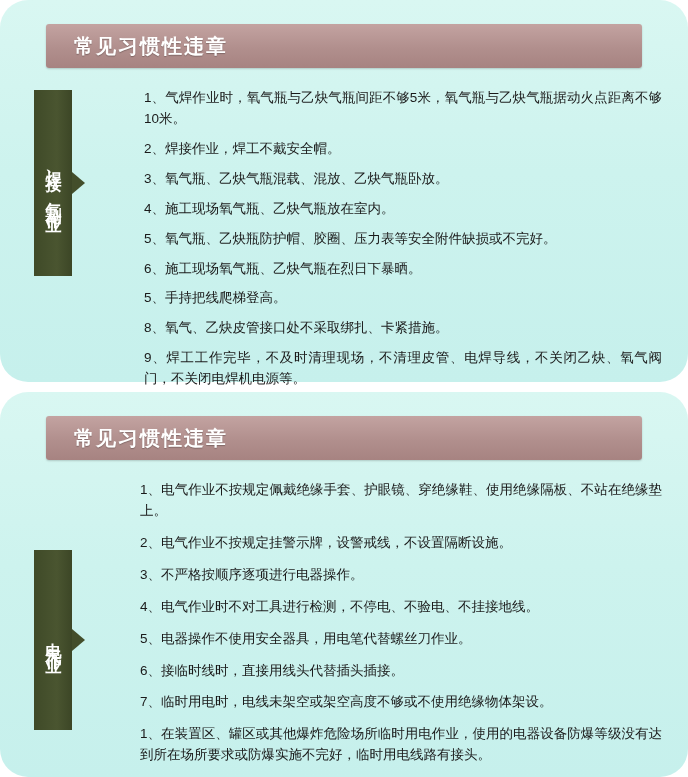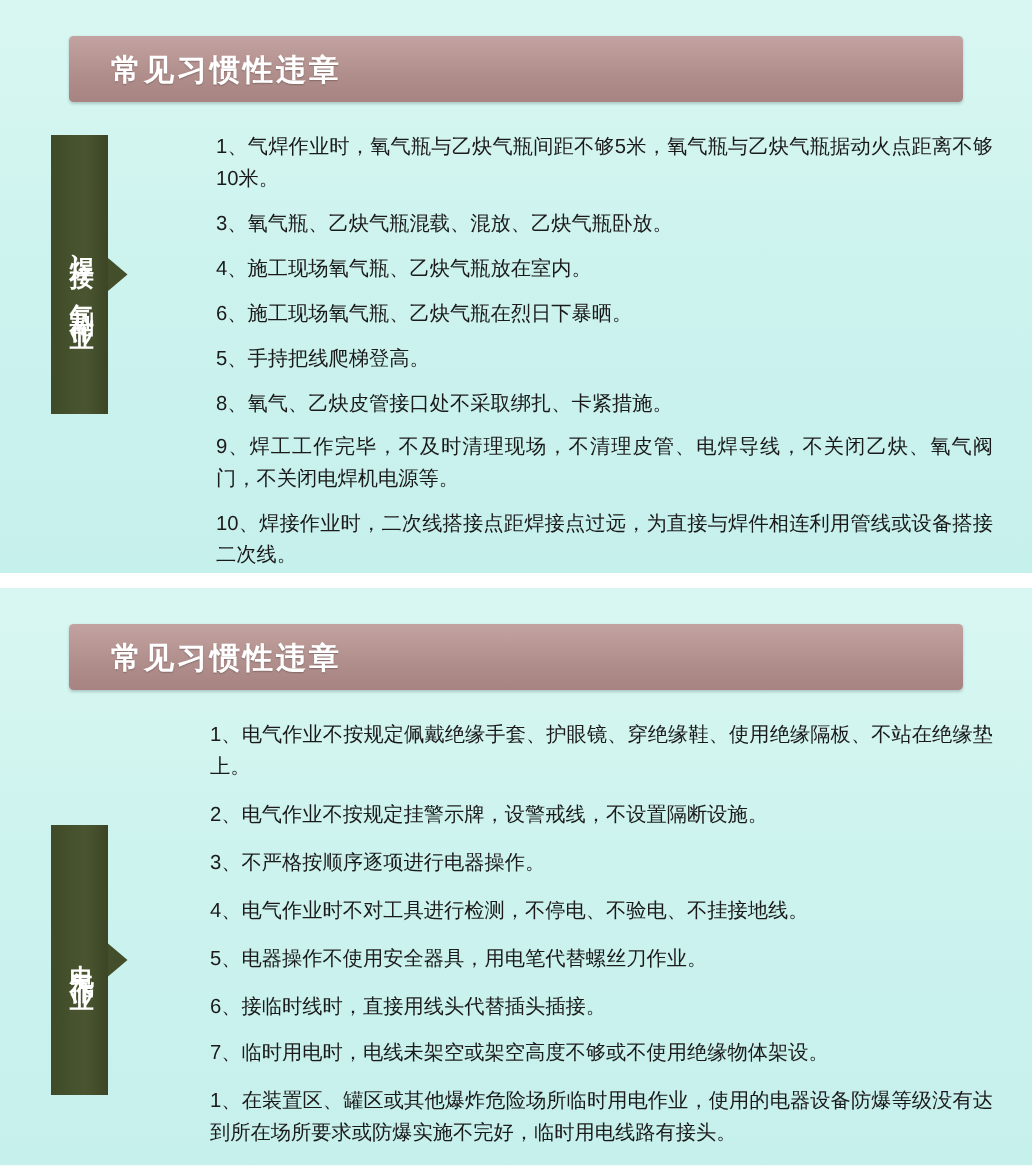--- a/index.html
+++ b/index.html
@@ -20,20 +20,21 @@
     flex-direction: column;
     gap: 10px;
     padding: 0;
     box-sizing: border-box;
   }
   .panel {
     position: relative;
     background: linear-gradient(180deg, #d9f7f2 0%, #cdf3ee 45%, #c6f0ec 100%);
     box-sizing: border-box;
     padding: 14px 18px 36px 18px;
+    border-radius: 28px;
   }
   .panel-1 { height: 382px; }
   .panel-2 { height: 385px; }
 
   .title-bar {
     height: 44px;
     margin: 10px 28px 0 28px;
     background: linear-gradient(180deg, #c3a3a1 0%, #b18f8d 55%, #a78381 100%);
     border-radius: 3px;
     display: flex;
@@ -112,22 +113,24 @@
 <div class="page">
 
   <section class="panel panel-1">
     <div class="title-bar">
       <div class="title-text">常见习惯性违章</div>
     </div>
     <div class="body-row">
       <div class="tab tab-1">焊接、气割作业</div>
       <div class="list">
         <div class="item">1、气焊作业时，氧气瓶与乙炔气瓶间距不够5米，氧气瓶与乙炔气瓶据动火点距离不够10米。</div>
+        <div class="item">2、焊接作业，焊工不戴安全帽。</div>
         <div class="item">3、氧气瓶、乙炔气瓶混载、混放、乙炔气瓶卧放。</div>
         <div class="item">4、施工现场氧气瓶、乙炔气瓶放在室内。</div>
+        <div class="item">5、氧气瓶、乙炔瓶防护帽、胶圈、压力表等安全附件缺损或不完好。</div>
         <div class="item">6、施工现场氧气瓶、乙炔气瓶在烈日下暴晒。</div>
         <div class="item">5、手持把线爬梯登高。</div>
         <div class="item">8、氧气、乙炔皮管接口处不采取绑扎、卡紧措施。</div>
         <div class="item">9、焊工工作完毕，不及时清理现场，不清理皮管、电焊导线，不关闭乙炔、氧气阀门，不关闭电焊机电源等。</div>
         <div class="item">10、焊接作业时，二次线搭接点距焊接点过远，为直接与焊件相连利用管线或设备搭接二次线。</div>
         <div class="item">11、电焊带接头铜线裸露不及时处理等。</div>
       </div>
     </div>
   </section>
 

